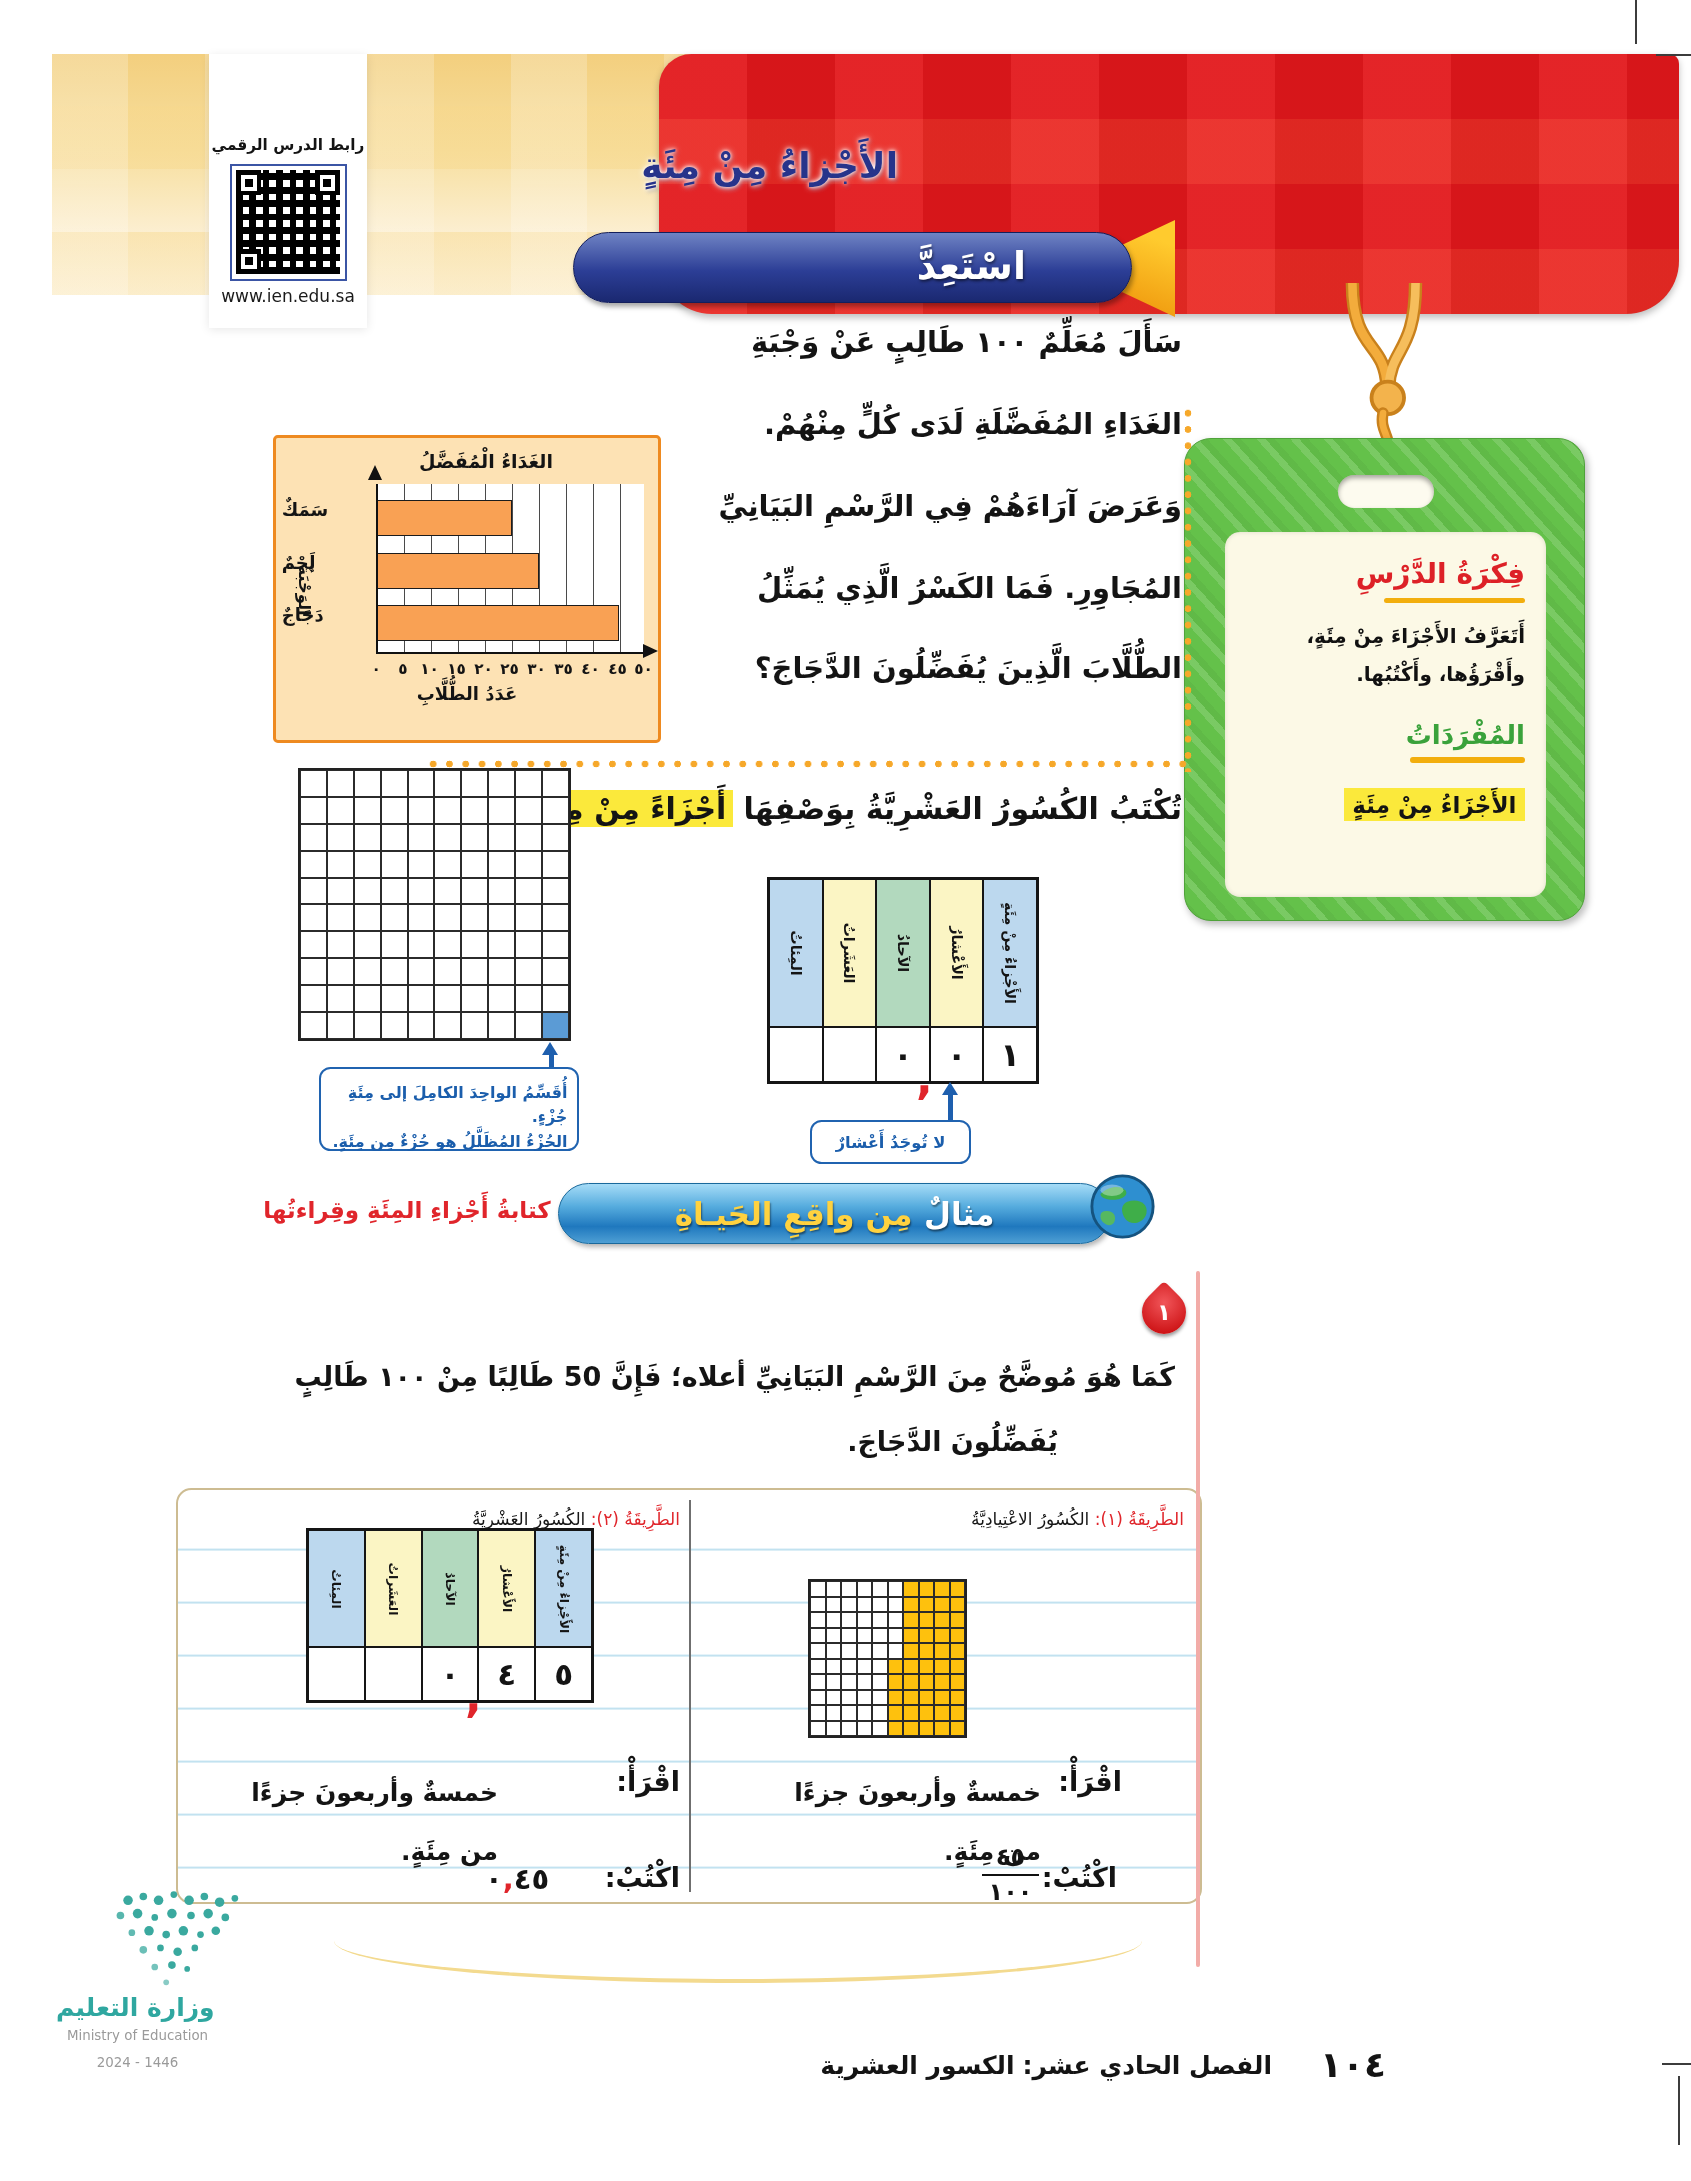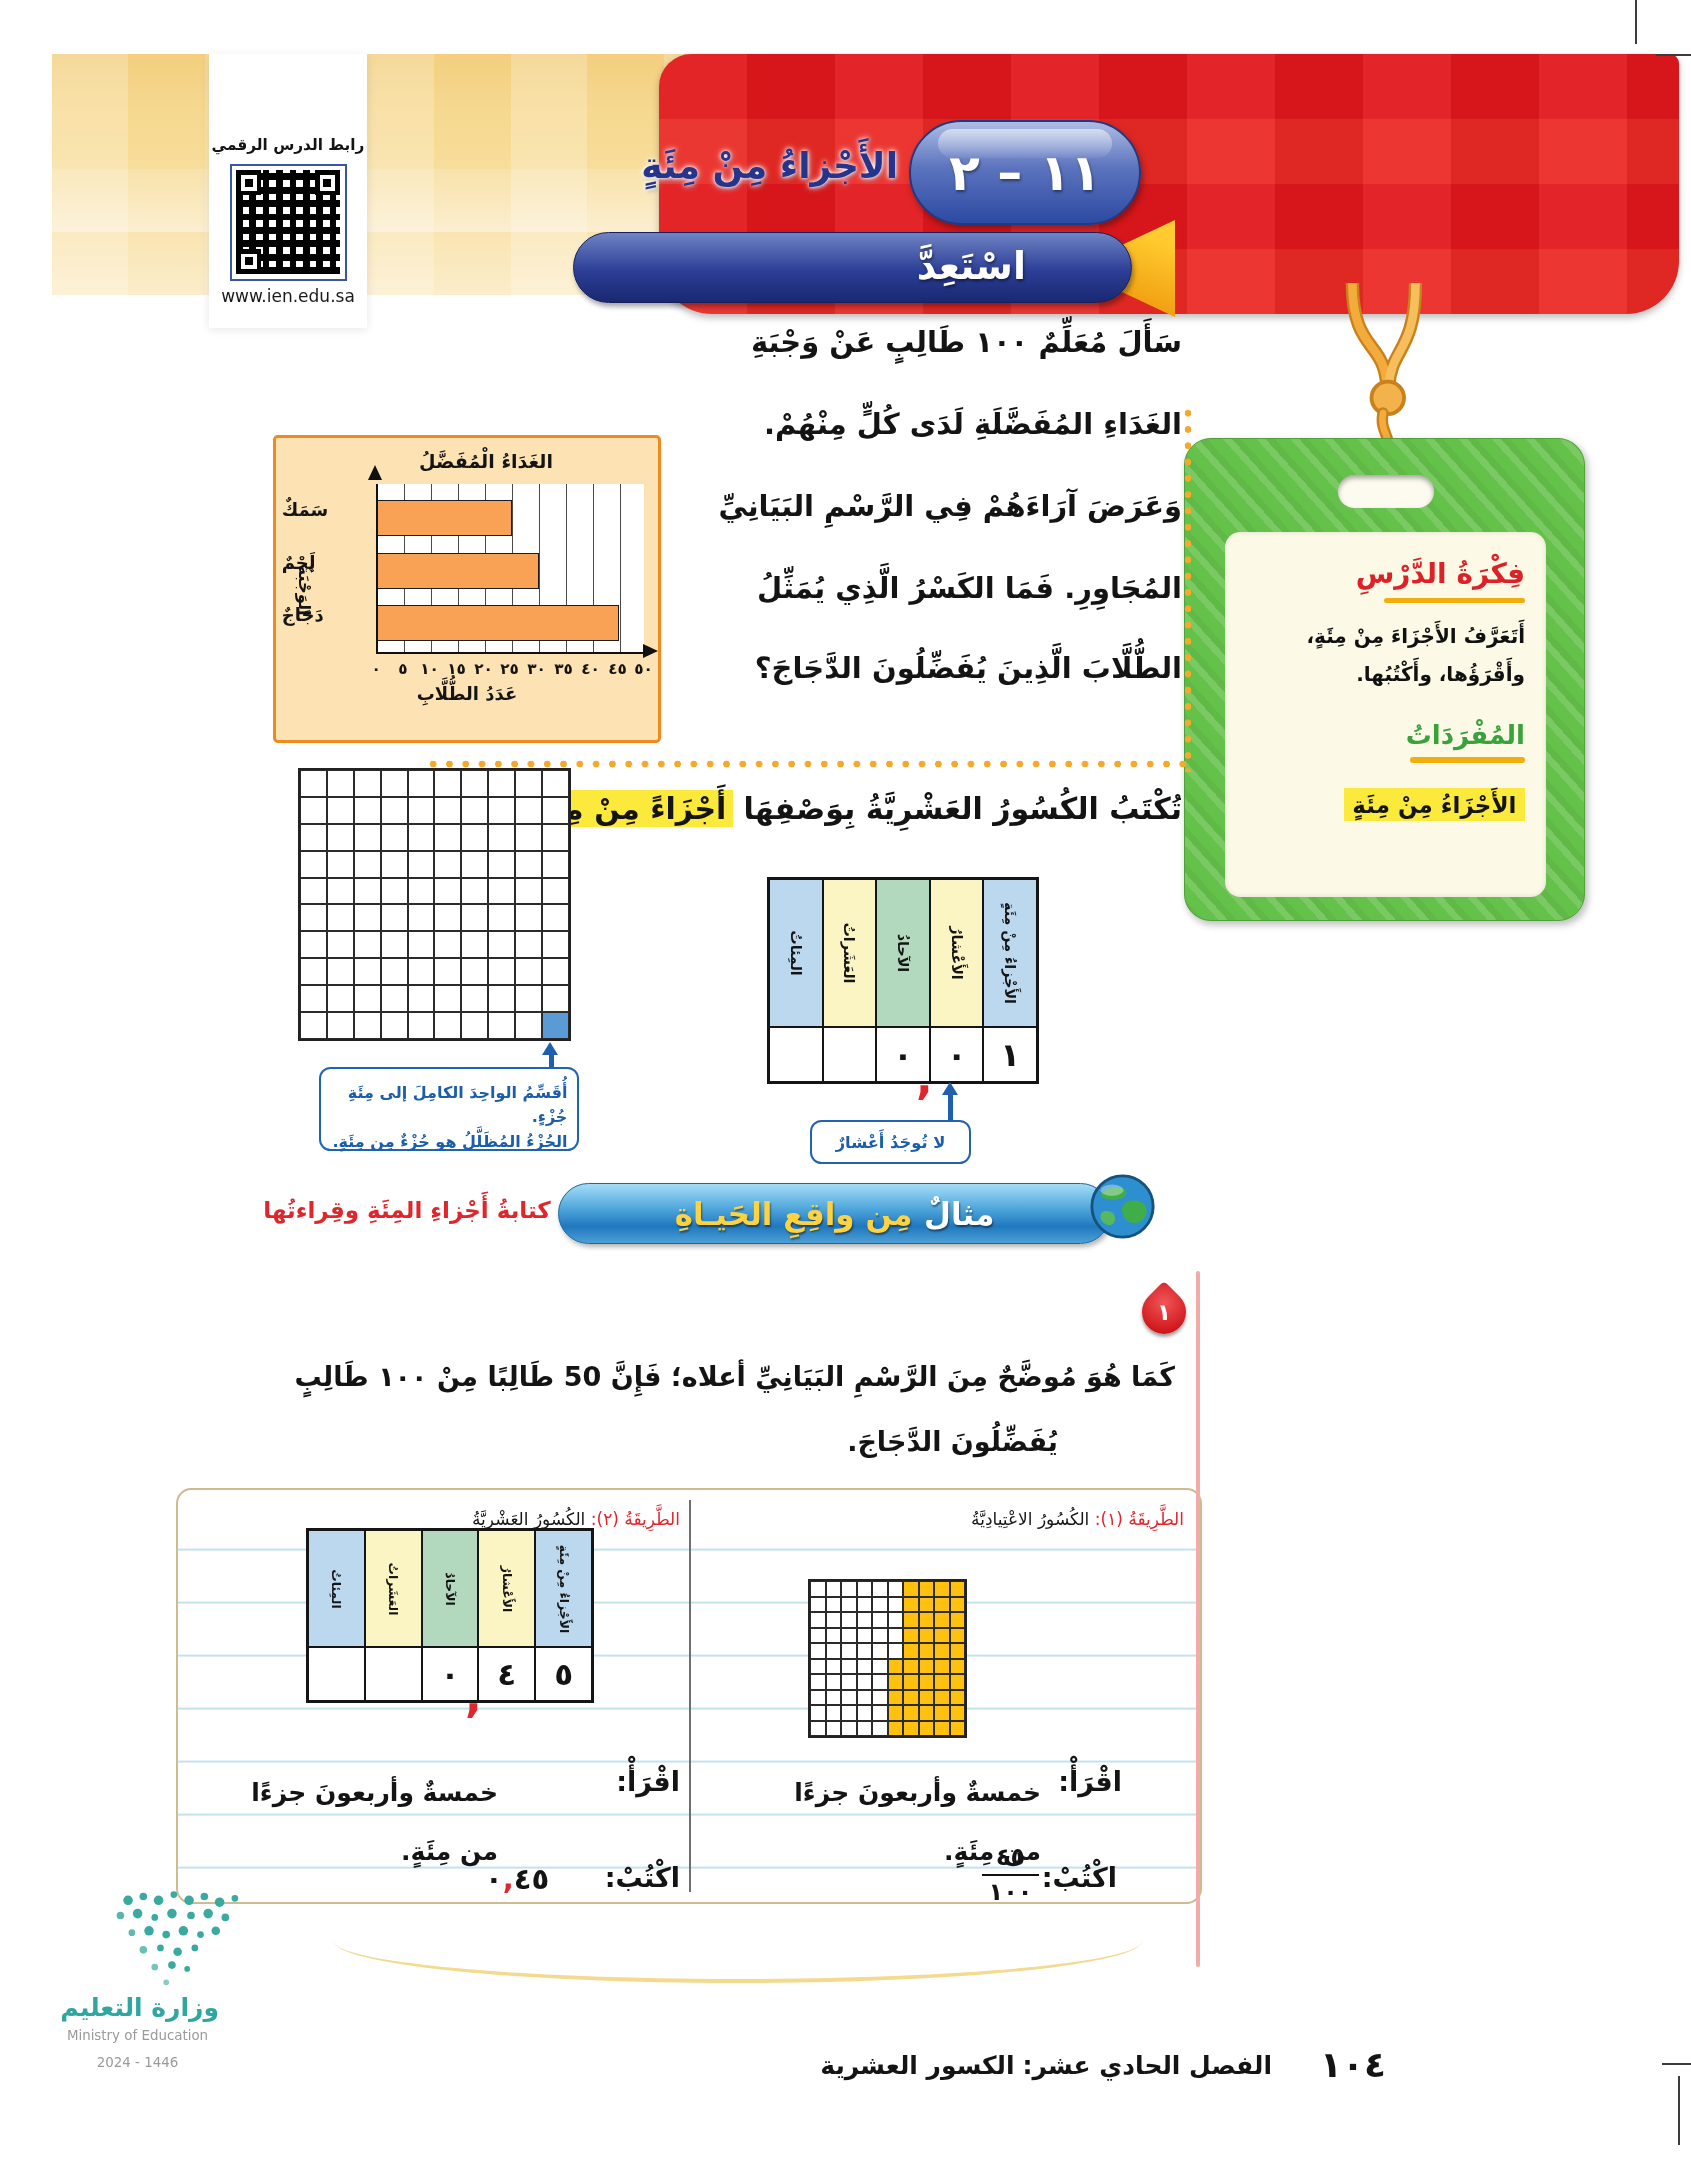--- a/index.html
+++ b/index.html
@@ -174,21 +174,21 @@
   .m1h { right:507px; } .m2h { right:1011px; }
   .read-label { position:absolute; font-size:27px; font-weight:800; white-space:nowrap; }
   .read-text { position:absolute; font-size:25px; font-weight:700; text-align:right; line-height:2.35; white-space:nowrap; }
   .frac { position:absolute; left:983px; top:1843px; width:57px; text-align:center; direction:ltr; }
   .frac .num { display:block; font-size:24px; font-weight:800; border-bottom:2.9px solid #111; padding-bottom:2.9px; }
   .frac .den { display:block; font-size:24px; font-weight:800; padding-top:1.9px; }
   .write-dec { position:absolute; left:486px; top:1862px; direction:ltr; font-size:29px; font-weight:800; white-space:nowrap; }
   .write-dec .red { color:#E0252B; }
 
   
-  .ministry-word { left:57px; top:1993px; width:163px; text-align:right; color:#2FA7A0;
+  .ministry-word { left:57px; top:1993px; width:163px; text-align:left; color:#2FA7A0;
     font-size:25px; font-weight:800; }
   .ministry-en { left:57px; top:2028px; width:163px; text-align:center; color:#9a9a9a; font-size:13.4px; direction:ltr; }
   .ministry-years { left:57px; top:2055px; width:163px; text-align:center; color:#9a9a9a; font-size:13.4px; direction:ltr; }
   .pageno { left:1321px; top:2044px; font-size:36px; font-weight:800; }
   .chapter { right:419px; top:2051px; font-size:25px; white-space:nowrap; }
   .chapter .b { font-weight:800; } .chapter .n { font-weight:600; }
 </style>
 </head>
 <body>
 
@@ -205,23 +205,20 @@
     <div class="qr-title">رابط الدرس الرقمي</div>
     <div class="qr-box">
       <div class="qr-pattern"></div>
       <div class="finder f-tl"></div>
       <div class="finder f-tr"></div>
       <div class="finder f-bl"></div>
     </div>
     <div class="qr-url">www.ien.edu.sa</div>
   </div>
 
-  <div class="abs lesson-pill">
-    <span class="lesson-num">١١ – ٢</span>
-  </div>
   <div class="abs lesson-title">الأَجْزاءُ مِنْ مِئَةٍ</div>
 
   <svg class="abs rope" viewBox="0 0 140 185">
     <path d="M38,0 C38,72 72,60 74,108" fill="none" stroke="#C9811C" stroke-width="14" stroke-linecap="round"></path>
     <path d="M104,0 C104,72 78,68 76,108" fill="none" stroke="#C9811C" stroke-width="14" stroke-linecap="round"></path>
     <path d="M38,0 C38,72 72,60 74,108" fill="none" stroke="#F3AC3C" stroke-width="9" stroke-linecap="round"></path>
     <path d="M104,0 C104,72 78,68 76,108" fill="none" stroke="#F6BE5C" stroke-width="9" stroke-linecap="round"></path>
     <circle cx="75" cy="120" r="17" fill="#F3B34C" stroke="#C9811C" stroke-width="4"></circle>
     <path d="M70,136 C66,156 80,160 74,178" fill="none" stroke="#C9811C" stroke-width="12" stroke-linecap="round"></path>
     <path d="M70,136 C66,156 80,160 74,178" fill="none" stroke="#F3AC3C" stroke-width="7" stroke-linecap="round"></path>

